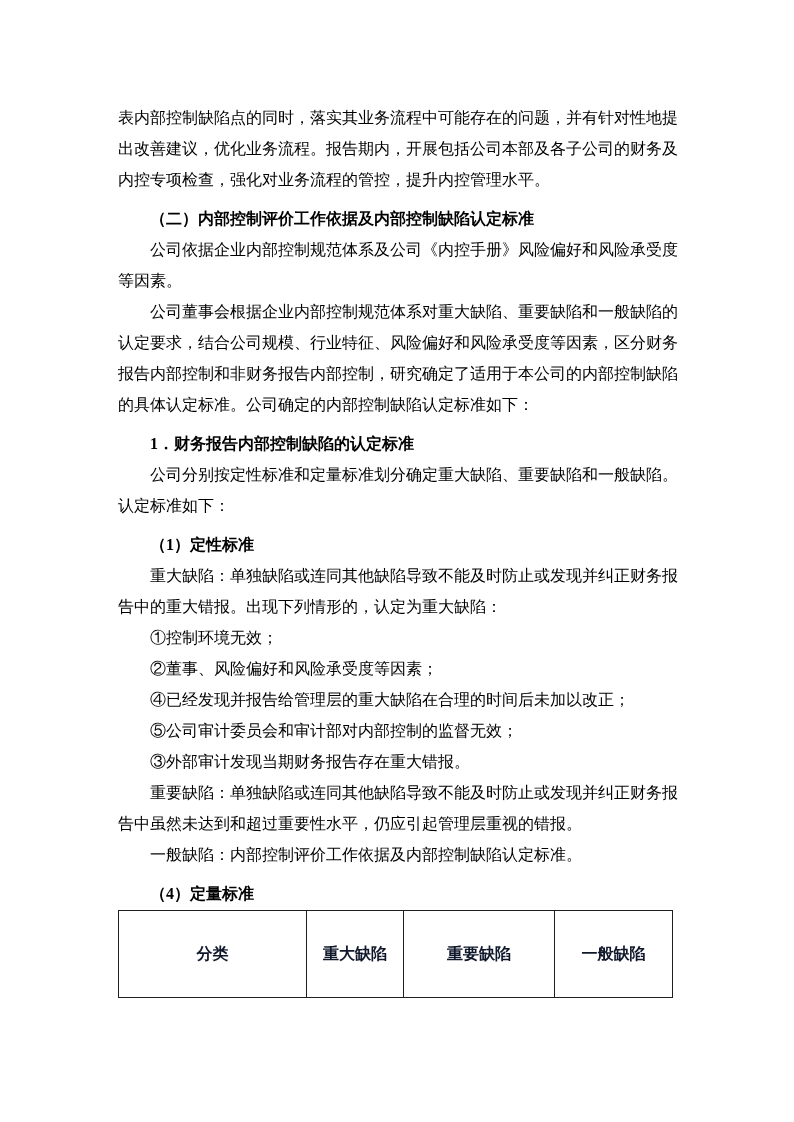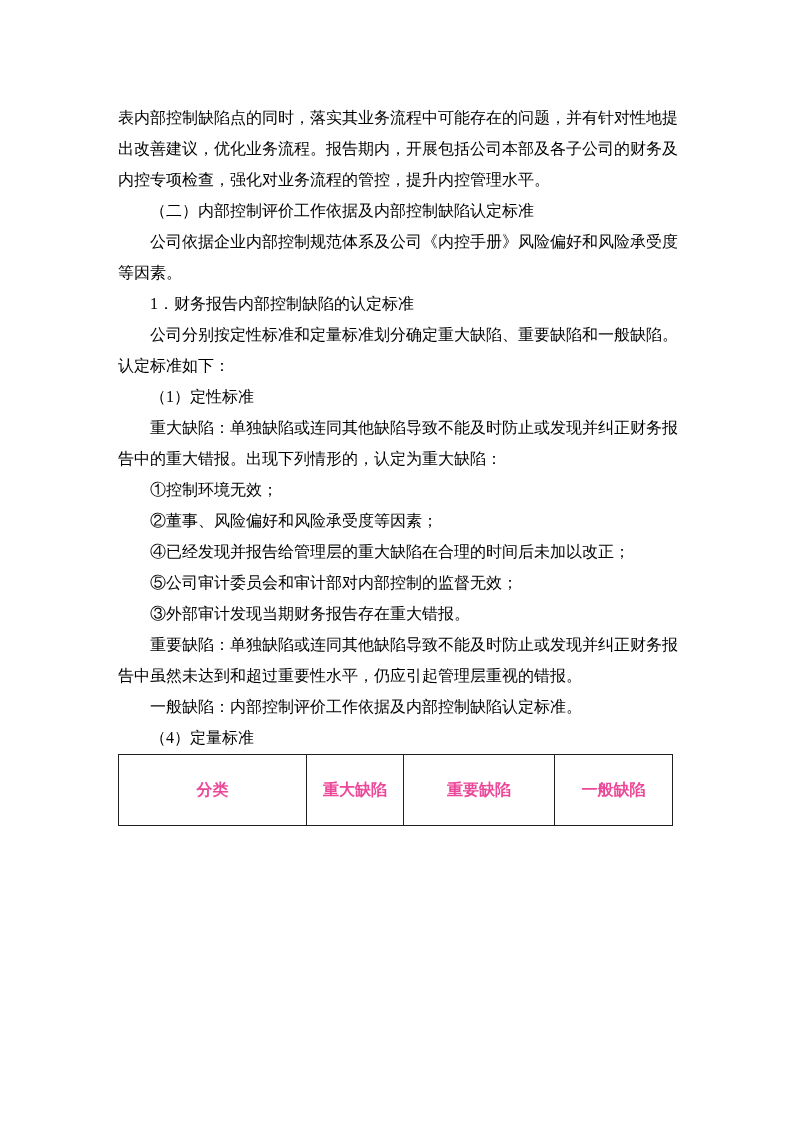--- a/index.html
+++ b/index.html
@@ -22,51 +22,52 @@
   p.para {
     margin: 0;
     padding: 0;
     font-size: 16px;
     line-height: 31px;
     text-align: justify;
     letter-spacing: 0;
     color: #000000;
   }
   p.indent { text-indent: 2em; }
-  p.bold { font-weight: normal; }
+  p.bold { font-weight: bold; margin-top: 8px; }
   table.quant {
     border-collapse: collapse;
     table-layout: fixed;
     width: 554px;
     margin-top: 1px;
   }
   table.quant th {
     border: 1px solid #1f1f1f;
     height: 54px;
     font-size: 16px;
     font-weight: bold;
     text-align: center;
     vertical-align: middle;
-    padding: 8px;
+    padding: 16px;
     background: #ffffff;
-    color: #ec4899;
+    color: #0f172a;
   }
 </style>
 </head>
 <body>
 
 <div class="page">
   <div class="content">
 
     <p class="para">表内部控制缺陷点的同时，落实其业务流程中可能存在的问题，并有针对性地提出改善建议，优化业务流程。报告期内，开展包括公司本部及各子公司的财务及内控专项检查，强化对业务流程的管控，提升内控管理水平。</p>
 
     <p class="para indent bold">（二）内部控制评价工作依据及内部控制缺陷认定标准</p>
 
     <p class="para indent">公司依据企业内部控制规范体系及公司《内控手册》风险偏好和风险承受度等因素。</p>
 
+    <p class="para indent">公司董事会根据企业内部控制规范体系对重大缺陷、重要缺陷和一般缺陷的认定要求，结合公司规模、行业特征、风险偏好和风险承受度等因素，区分财务报告内部控制和非财务报告内部控制，研究确定了适用于本公司的内部控制缺陷的具体认定标准。公司确定的内部控制缺陷认定标准如下：</p>
 
     <p class="para indent bold">1．财务报告内部控制缺陷的认定标准</p>
 
     <p class="para indent">公司分别按定性标准和定量标准划分确定重大缺陷、重要缺陷和一般缺陷。认定标准如下：</p>
 
     <p class="para indent bold">（1）定性标准</p>
 
     <p class="para indent">重大缺陷：单独缺陷或连同其他缺陷导致不能及时防止或发现并纠正财务报告中的重大错报。出现下列情形的，认定为重大缺陷：</p>
 
     <p class="para indent">①控制环境无效；</p>

